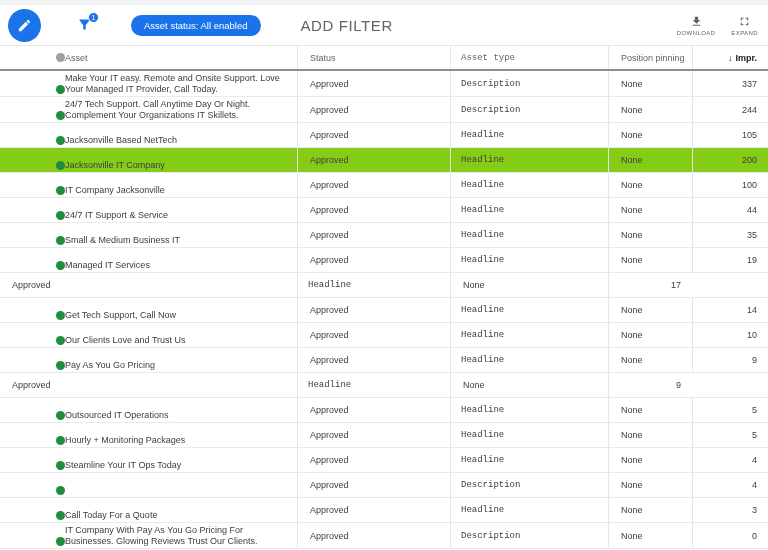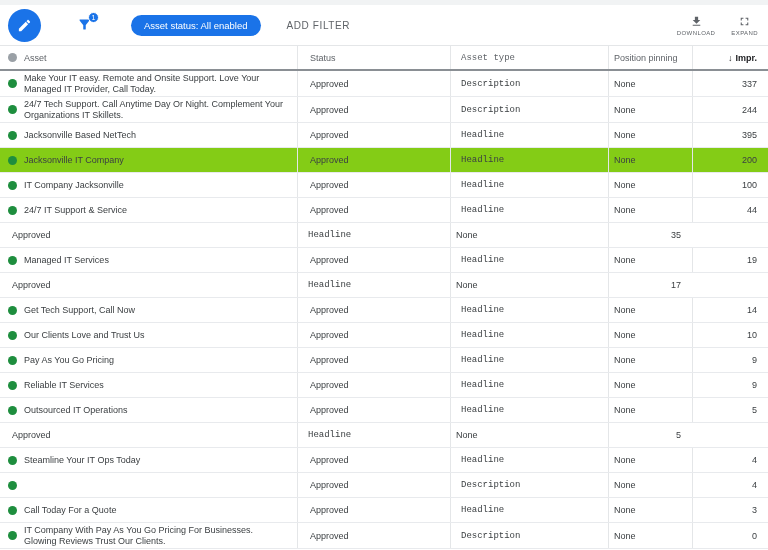--- a/index.html
+++ b/index.html
@@ -55,22 +55,22 @@
     background: #1a73e8;
     color: #fff;
     font-size: 9.5px;
     font-weight: 500;
     display: flex; align-items: center;
     padding: 0 13px;
     cursor: pointer;
     white-space: nowrap;
   }
   .add-filter {
-    margin-left: 6px;
-    font-size: 10px;
+    margin-left: 20px;
+    font-size: 15px;
     font-weight: 500;
     letter-spacing: 0.6px;
     color: #5f6368;
     cursor: pointer;
     white-space: nowrap;
   }
   .toolbar-right {
     margin-left: auto;
     display: flex;
     gap: 16px;
@@ -104,24 +104,24 @@
   .th, .td {
     display: flex;
     align-items: center;
     padding-left: 12px;
     border-left: 1px solid #e4e6e8;
     min-width: 0;
   }
   .th:first-child, .td:first-child { border-left: none; }
   .th-asset, .td-asset {
     padding-left: 8px;
-    gap: 7px;
+    margin-left: 48px;
   }
   .th-type, .td-type { padding-left: 10px; font-family: Liberation Mono, monospace; }
-  .th-pin, .td-pin { padding-left: 5px; }
+  .th-pin, .td-pin { padding-left: 12px; }
   .th-impr, .td-impr {
     justify-content: flex-end;
     padding-right: 11px;
     padding-left: 4px;
   }
   .th-impr {
     color: #202124;
     font-weight: bold;
     gap: 3px;
   }
@@ -135,21 +135,21 @@
   .dot-green { background: #1e8e3e; }
   .row {
     min-height: 25px;
     border-bottom: 1px solid #e8eaed;
     font-size: 9px;
     color: #3c4043;
     cursor: pointer;
   }
   .row.highlighted { background: #84cc16; }
   .td-asset {
-    align-items: center;
+    align-items: flex-end;
     padding-top: 2px;
     padding-bottom: 2px;
     padding-right: 14px;
   }
   .asset-text { line-height: 10.5px; }
   .td { font-size: 9px; }
 </style>
 </head>
 <body>
 
@@ -262,21 +262,21 @@
     <div class="td">
       <span>Approved</span>
     </div>
     <div class="td td-type">
       <span>Headline</span>
     </div>
     <div class="td td-pin">
       <span>None</span>
     </div>
     <div class="td td-impr">
-      <span>395</span>
+      <span>105</span>
     </div>
   </div>
     <div class="grid-row row highlighted">
     <div class="td td-asset">
       <span class="dot dot-green"></span>
       <span class="asset-text">Jacksonville IT Company</span>
     </div>
     <div class="td">
       <span>Approved</span>
     </div>
@@ -320,20 +320,24 @@
       <span>Headline</span>
     </div>
     <div class="td td-pin">
       <span>None</span>
     </div>
     <div class="td td-impr">
       <span>44</span>
     </div>
   </div>
     <div class="grid-row row">
+    <div class="td td-asset">
+      <span class="dot dot-green"></span>
+      <span class="asset-text">Small &amp; Medium Business IT</span>
+    </div>
     <div class="td">
       <span>Approved</span>
     </div>
     <div class="td td-type">
       <span>Headline</span>
     </div>
     <div class="td td-pin">
       <span>None</span>
     </div>
     <div class="td td-impr">
@@ -420,24 +424,20 @@
       <span>Headline</span>
     </div>
     <div class="td td-pin">
       <span>None</span>
     </div>
     <div class="td td-impr">
       <span>9</span>
     </div>
   </div>
     <div class="grid-row row">
-    <div class="td td-asset">
-      <span class="dot dot-green"></span>
-      <span class="asset-text">Reliable IT Services</span>
-    </div>
     <div class="td">
       <span>Approved</span>
     </div>
     <div class="td td-type">
       <span>Headline</span>
     </div>
     <div class="td td-pin">
       <span>None</span>
     </div>
     <div class="td td-impr">
@@ -456,20 +456,24 @@
       <span>Headline</span>
     </div>
     <div class="td td-pin">
       <span>None</span>
     </div>
     <div class="td td-impr">
       <span>5</span>
     </div>
   </div>
     <div class="grid-row row">
+    <div class="td td-asset">
+      <span class="dot dot-green"></span>
+      <span class="asset-text">Hourly + Monitoring Packages</span>
+    </div>
     <div class="td">
       <span>Approved</span>
     </div>
     <div class="td td-type">
       <span>Headline</span>
     </div>
     <div class="td td-pin">
       <span>None</span>
     </div>
     <div class="td td-impr">

